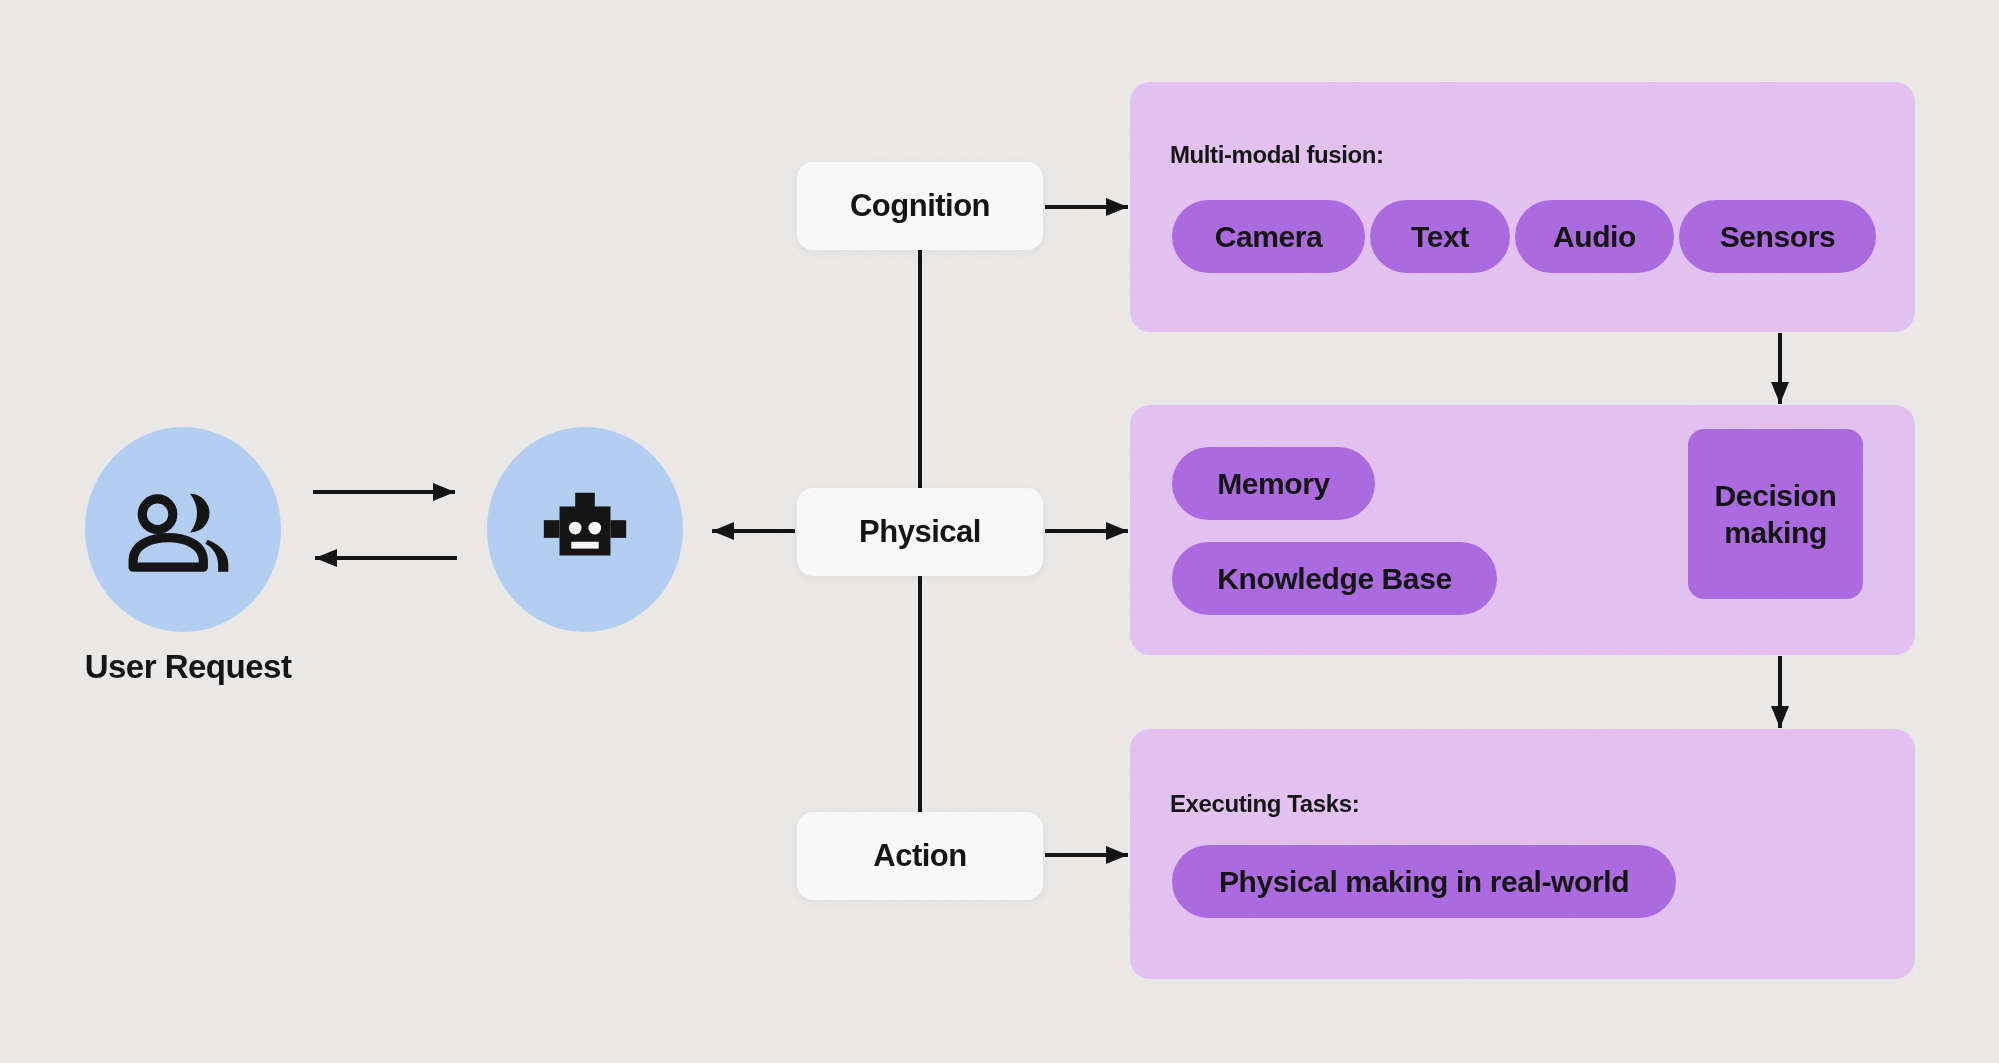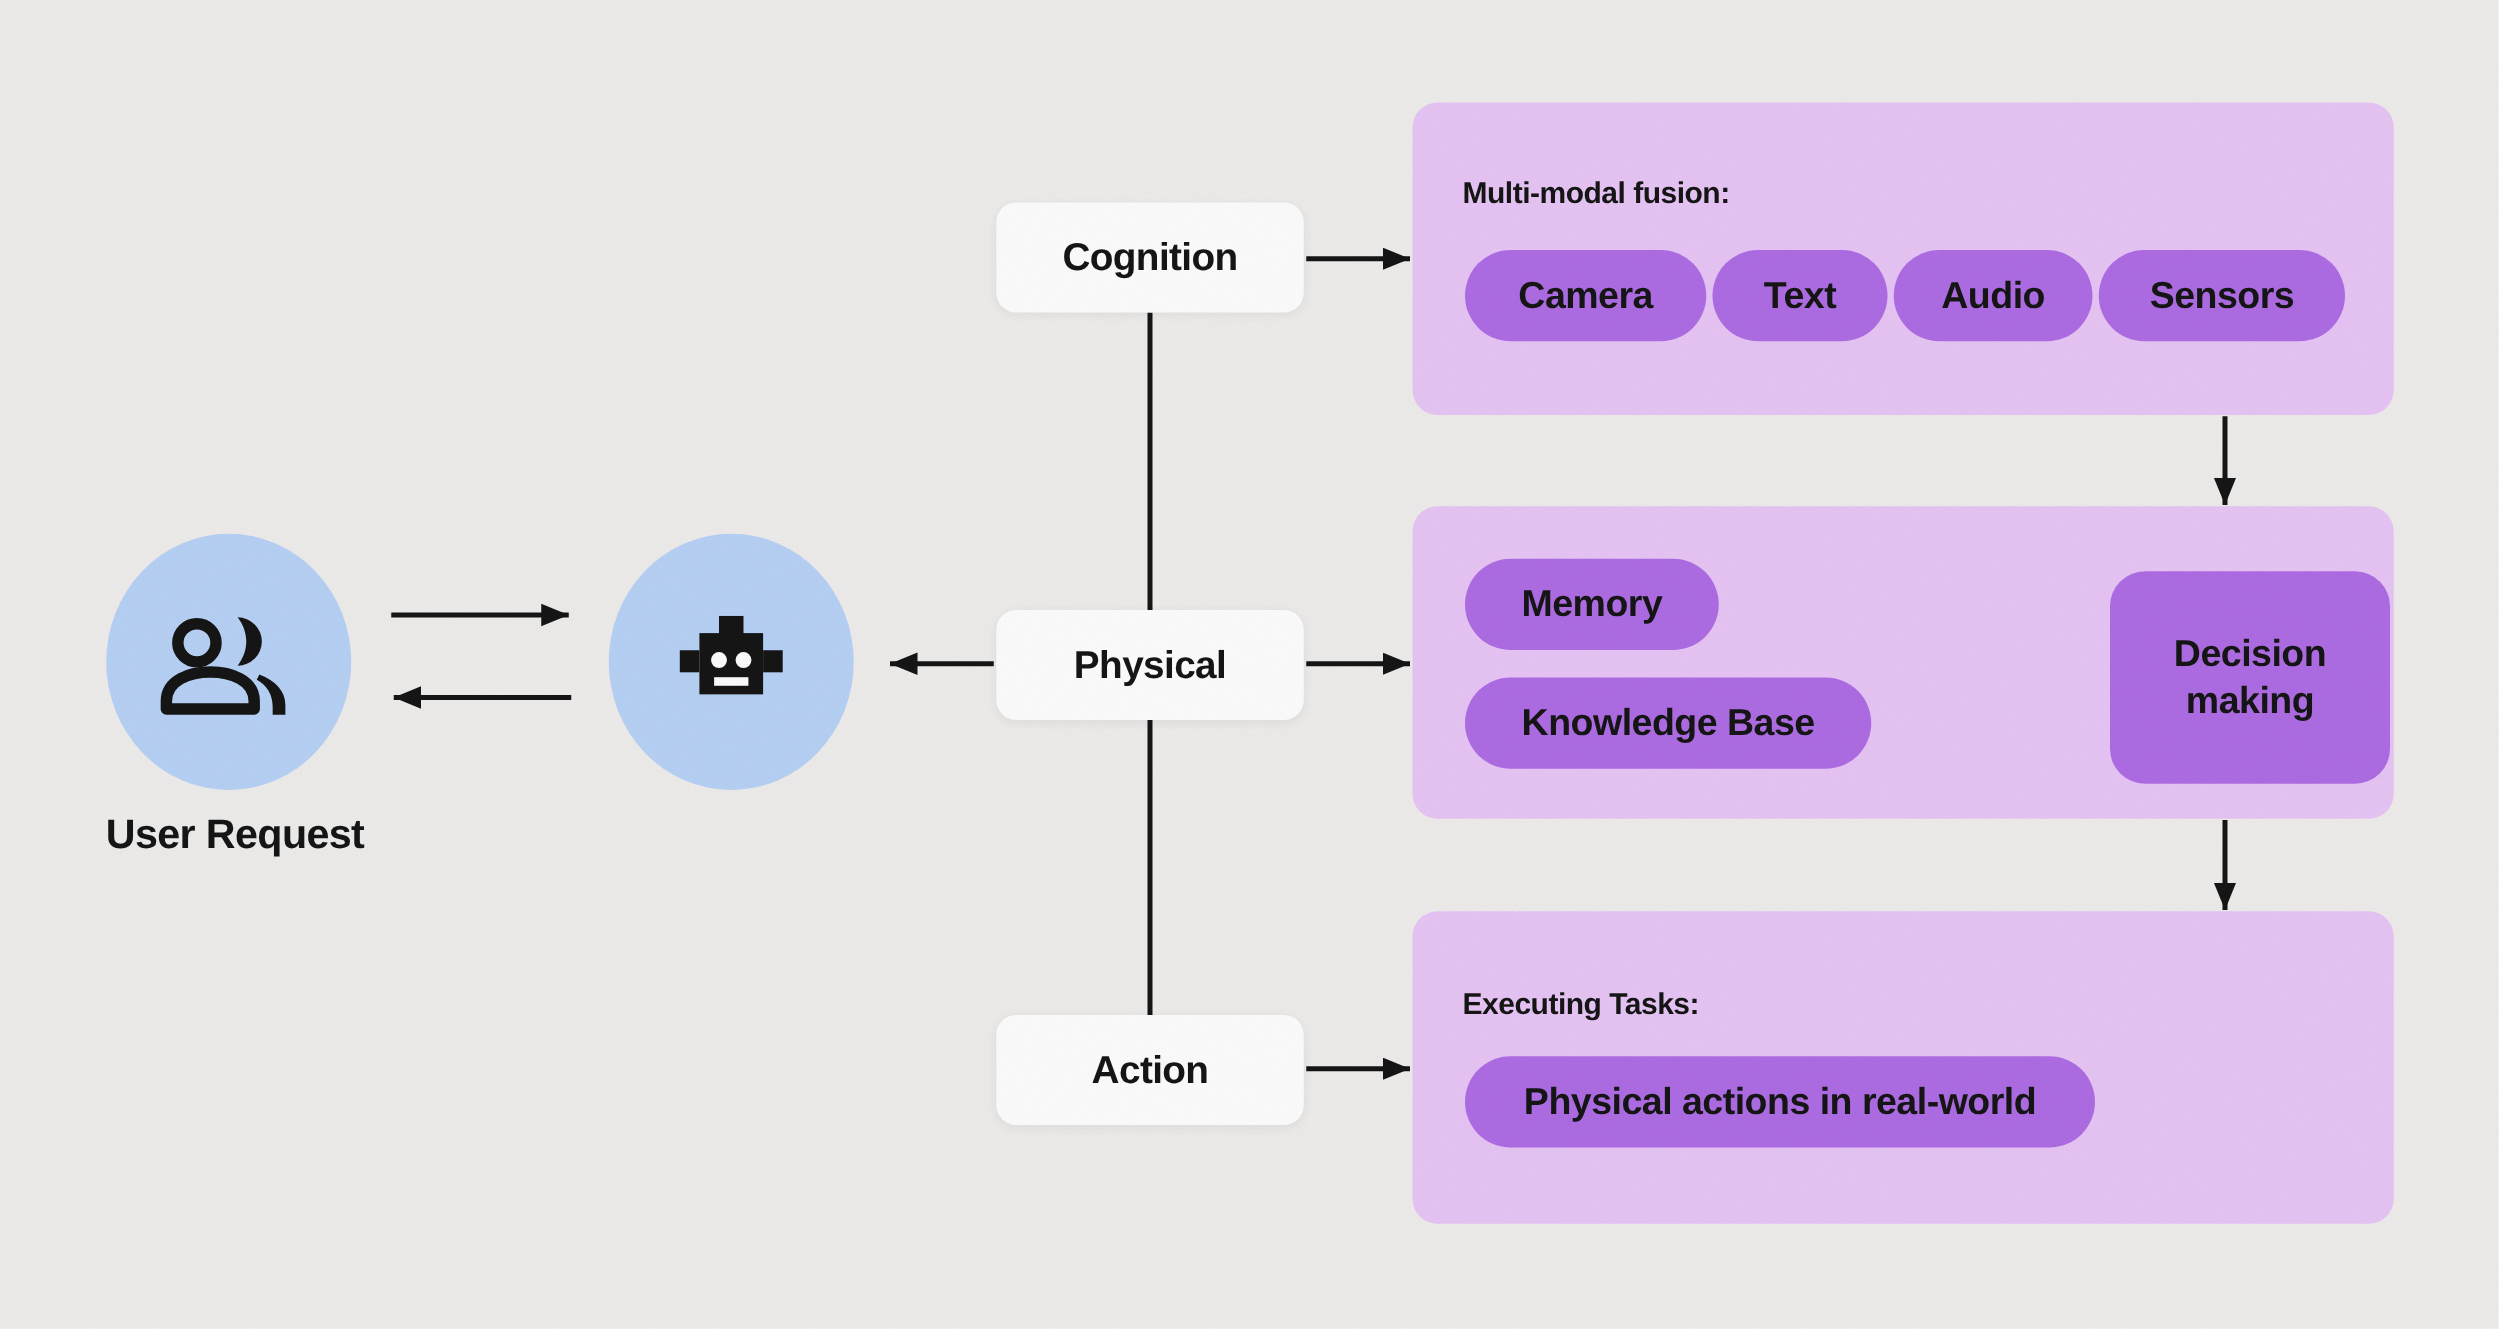--- a/index.html
+++ b/index.html
@@ -44,22 +44,22 @@
     letter-spacing:-0.4px;line-height:1.1;color:var(--ink);
   }
   .pill-row{position:absolute;left:42px;display:flex;height:73px;}
   .pill{
     background:var(--pill);height:73px;border-radius:36.5px;
     display:flex;align-items:center;justify-content:center;
     font-weight:bold;font-size:30px;letter-spacing:-0.4px;color:var(--ink);
     flex:0 0 auto;
   }
   .decision-box{
-    position:absolute;left:558px;top:52px;width:224px;height:170px;
-    background:var(--pill);border-radius:28px;
+    position:absolute;left:558px;top:24px;width:175px;height:170px;
+    background:var(--pill);border-radius:16px;
     display:flex;align-items:center;justify-content:center;text-align:center;
     font-weight:bold;font-size:30px;line-height:1.25;letter-spacing:-0.4px;
   }
   .icon-wrap{display:block;}
   .grain{position:absolute;inset:0;width:100%;height:100%;opacity:0.05;pointer-events:none;}
 </style>
 </head>
 <body>
 
 <div class="canvas">
@@ -122,21 +122,21 @@
 
   <div class="panel" style="top:405px;">
     <div class="pill" style="position:absolute;left:42px;top:42px;width:203px;">Memory</div>
     <div class="pill" style="position:absolute;left:42px;top:137px;width:325px;">Knowledge Base</div>
     <div class="decision-box">Decision making</div>
   </div>
 
   <div class="panel" style="top:729px;">
     <div class="panel-heading" style="top:62px;">Executing Tasks:</div>
     <div class="pill-row" style="top:116px;gap:8px;">
-      <div class="pill" style="width:504px;">Physical actions in real-world</div>
+      <div class="pill" style="width:504px;">Physical making in real-world</div>
     </div>
   </div>
 
   <svg class="grain">
     <defs>
       <filter id="grainF">
         <feTurbulence type="fractalNoise" baseFrequency="0.8" numOctaves="2" stitchTiles="stitch"></feTurbulence>
         <feColorMatrix type="matrix" values="0 0 0 0 0  0 0 0 0 0  0 0 0 0 0  0.34 0.34 0.34 0 0"></feColorMatrix>
       </filter>
     </defs>

